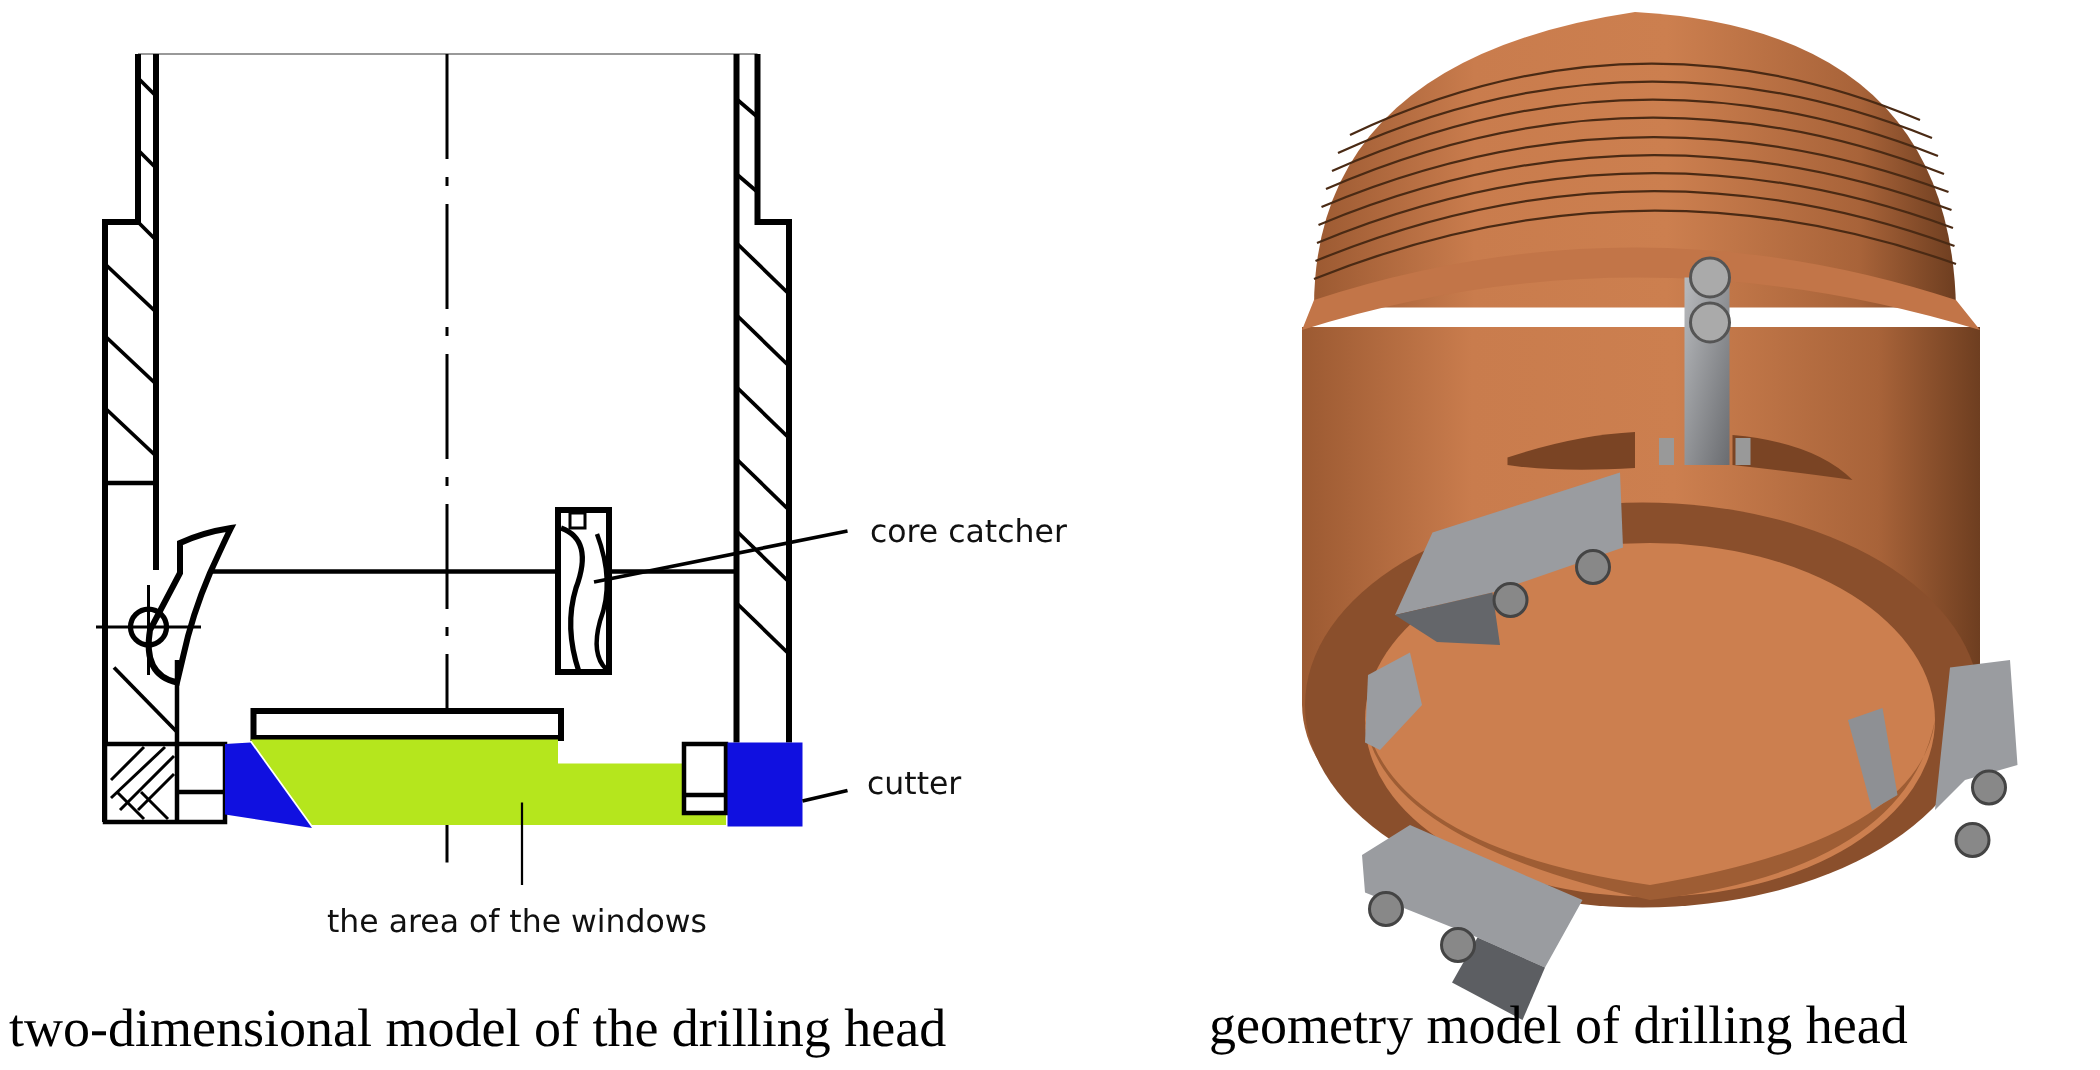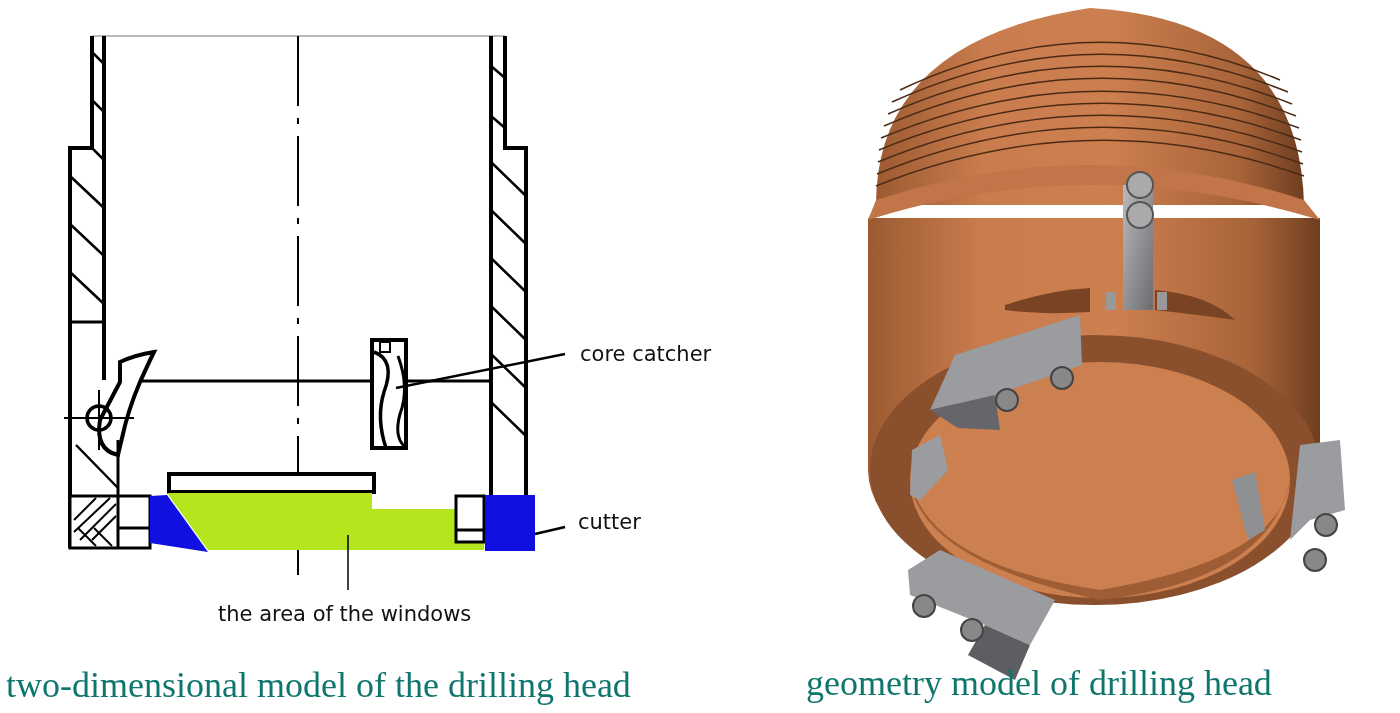--- a/index.html
+++ b/index.html
@@ -1,19 +1,19 @@
 <!DOCTYPE html>
 <html><head>
 <meta charset="utf-8">
 <style>
   html, body { margin:0; padding:0; background:#ffffff; }
   body { width:1400px; height:713px; position:relative; overflow:hidden; }
   #left-svg { position:absolute; left:0; top:0; width:1400px; height:713px; }
   .label-sans { font-family:"DejaVu Sans", sans-serif; font-size:21px; fill:#111; }
-  .caption { position:absolute; font-family:"Liberation Serif", serif; font-size:36px; color:#0f766e; white-space:nowrap; }
+  .caption { position:absolute; font-family:"Liberation Serif", serif; font-size:36px; color:#000000; white-space:nowrap; }
 </style>
 </head>
 <body>
 
 <svg id="left-svg" viewBox="0 0 1400 713">
   <defs>
     <linearGradient id="bodyGrad" x1="0" x2="1" y1="0" y2="0">
       <stop offset="0" stop-color="#9c5a32"></stop>
       <stop offset="0.25" stop-color="#c97c4d"></stop>
       <stop offset="0.55" stop-color="#cc7f4f"></stop>

